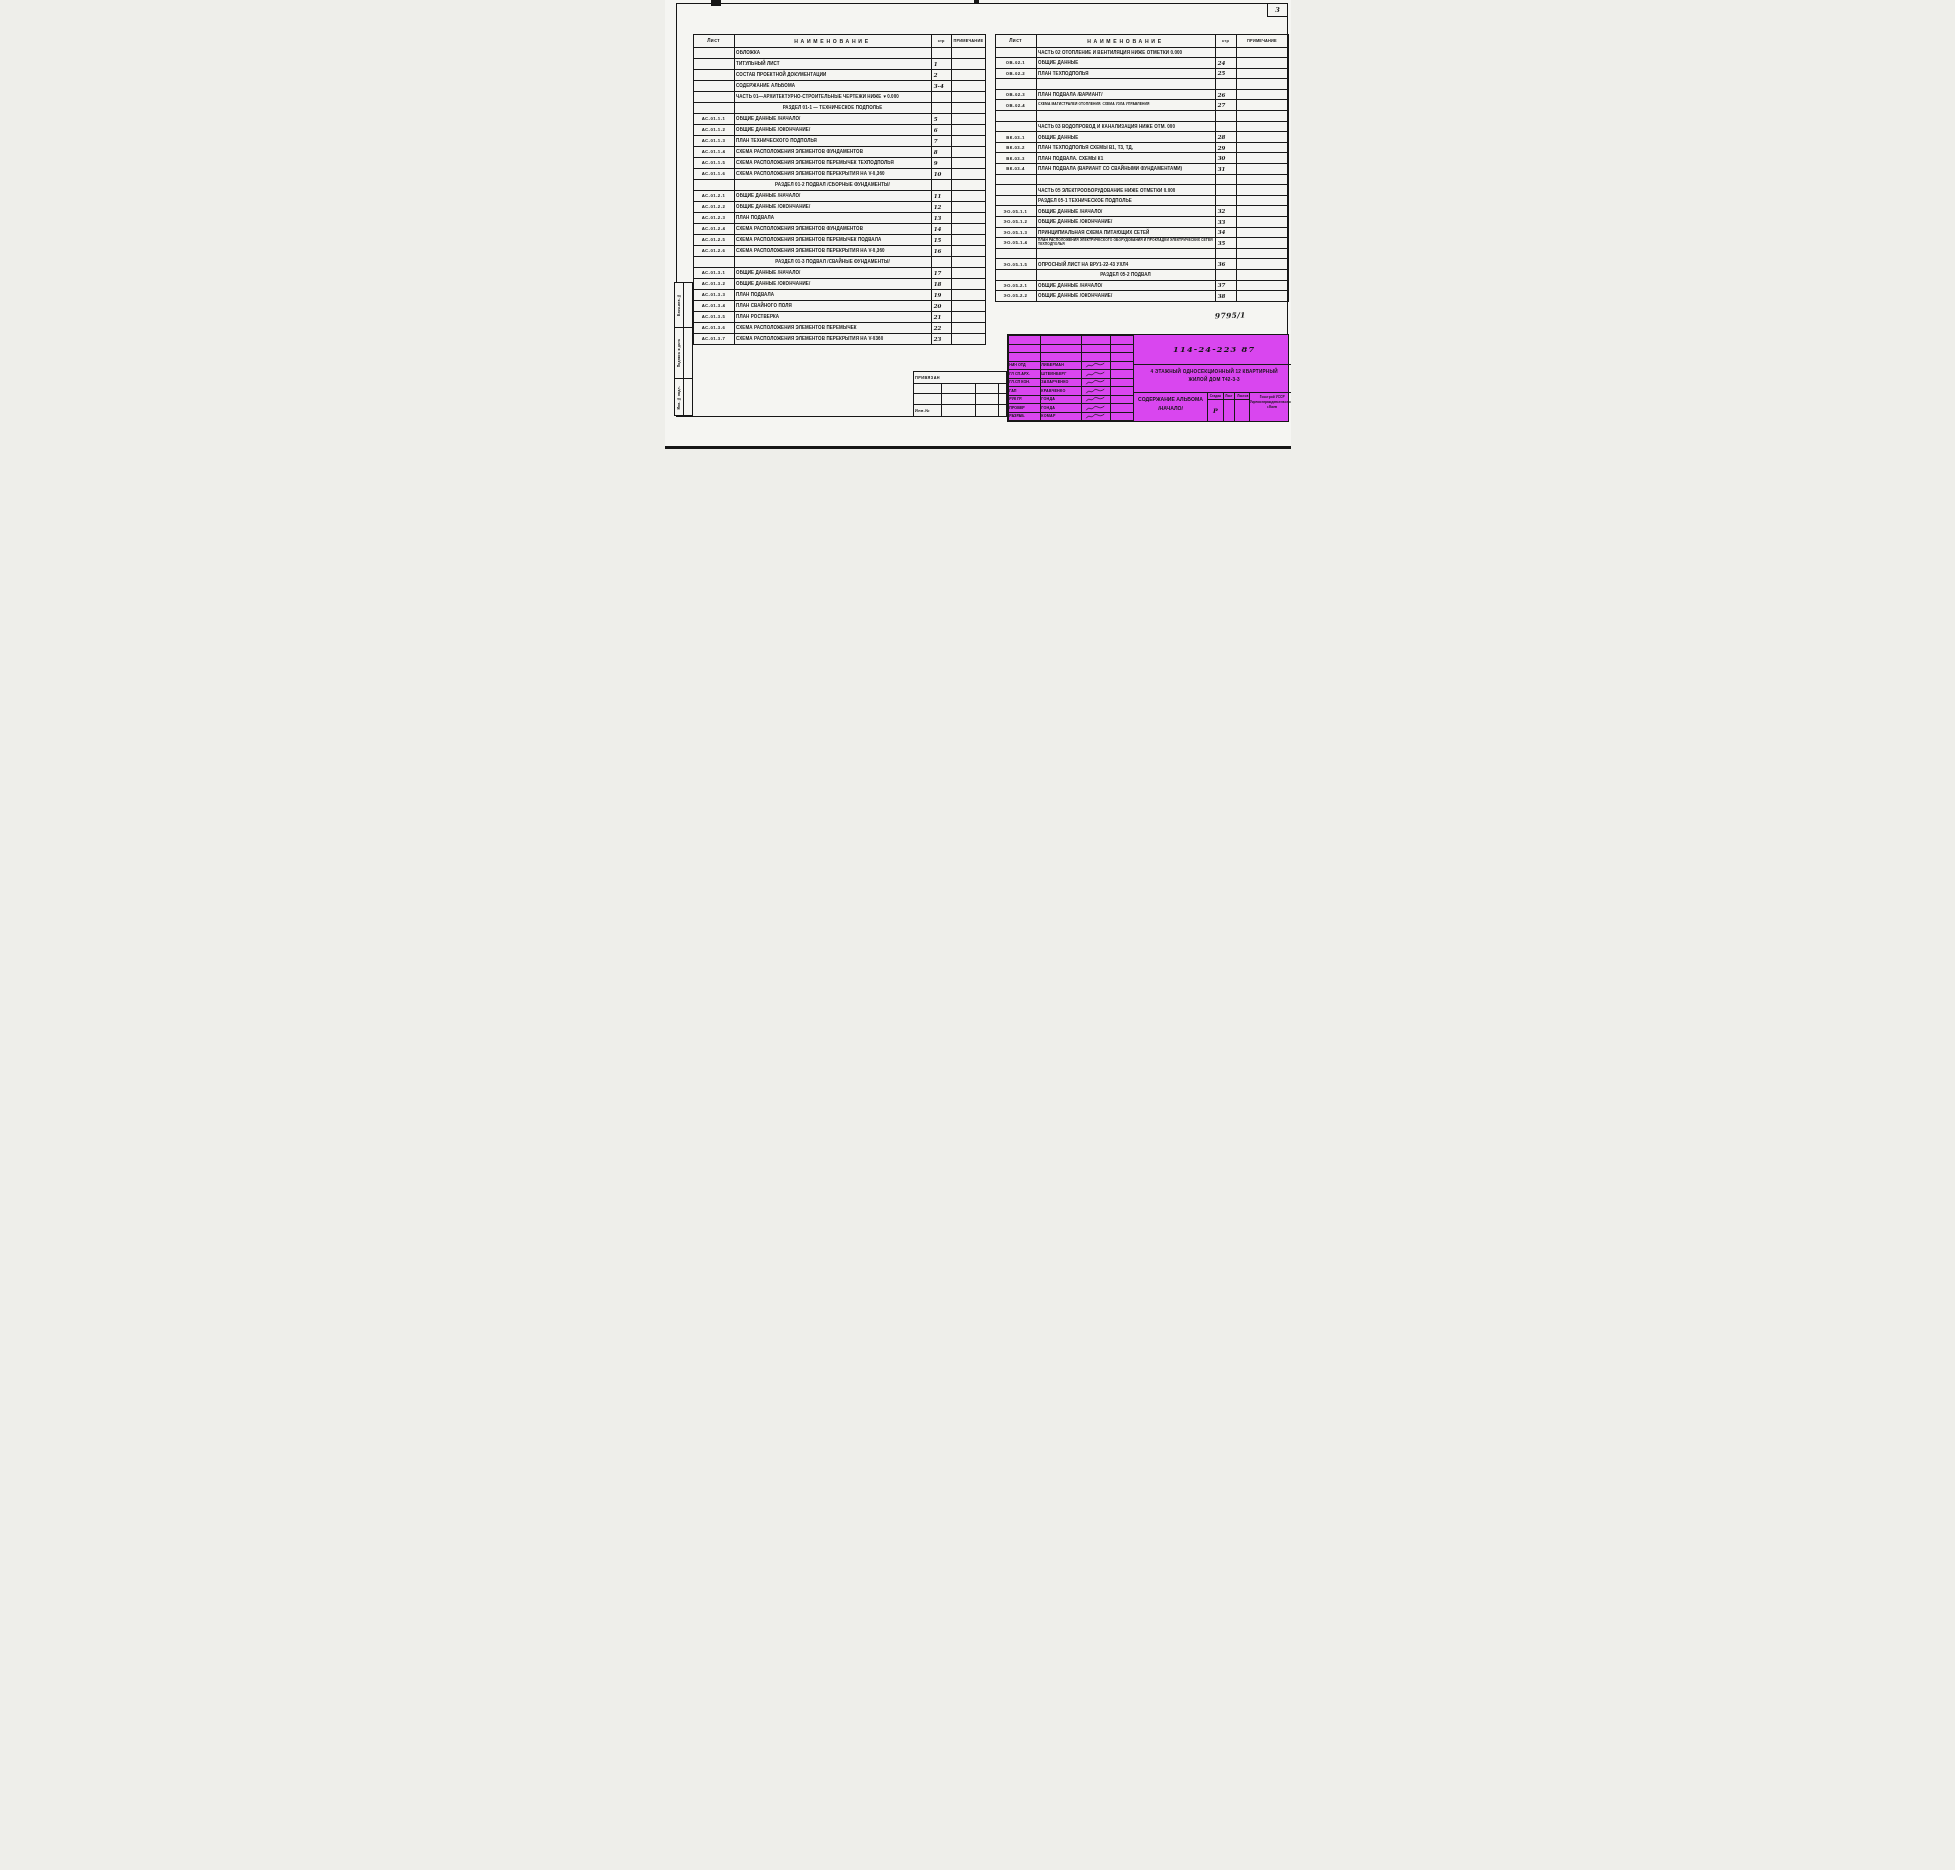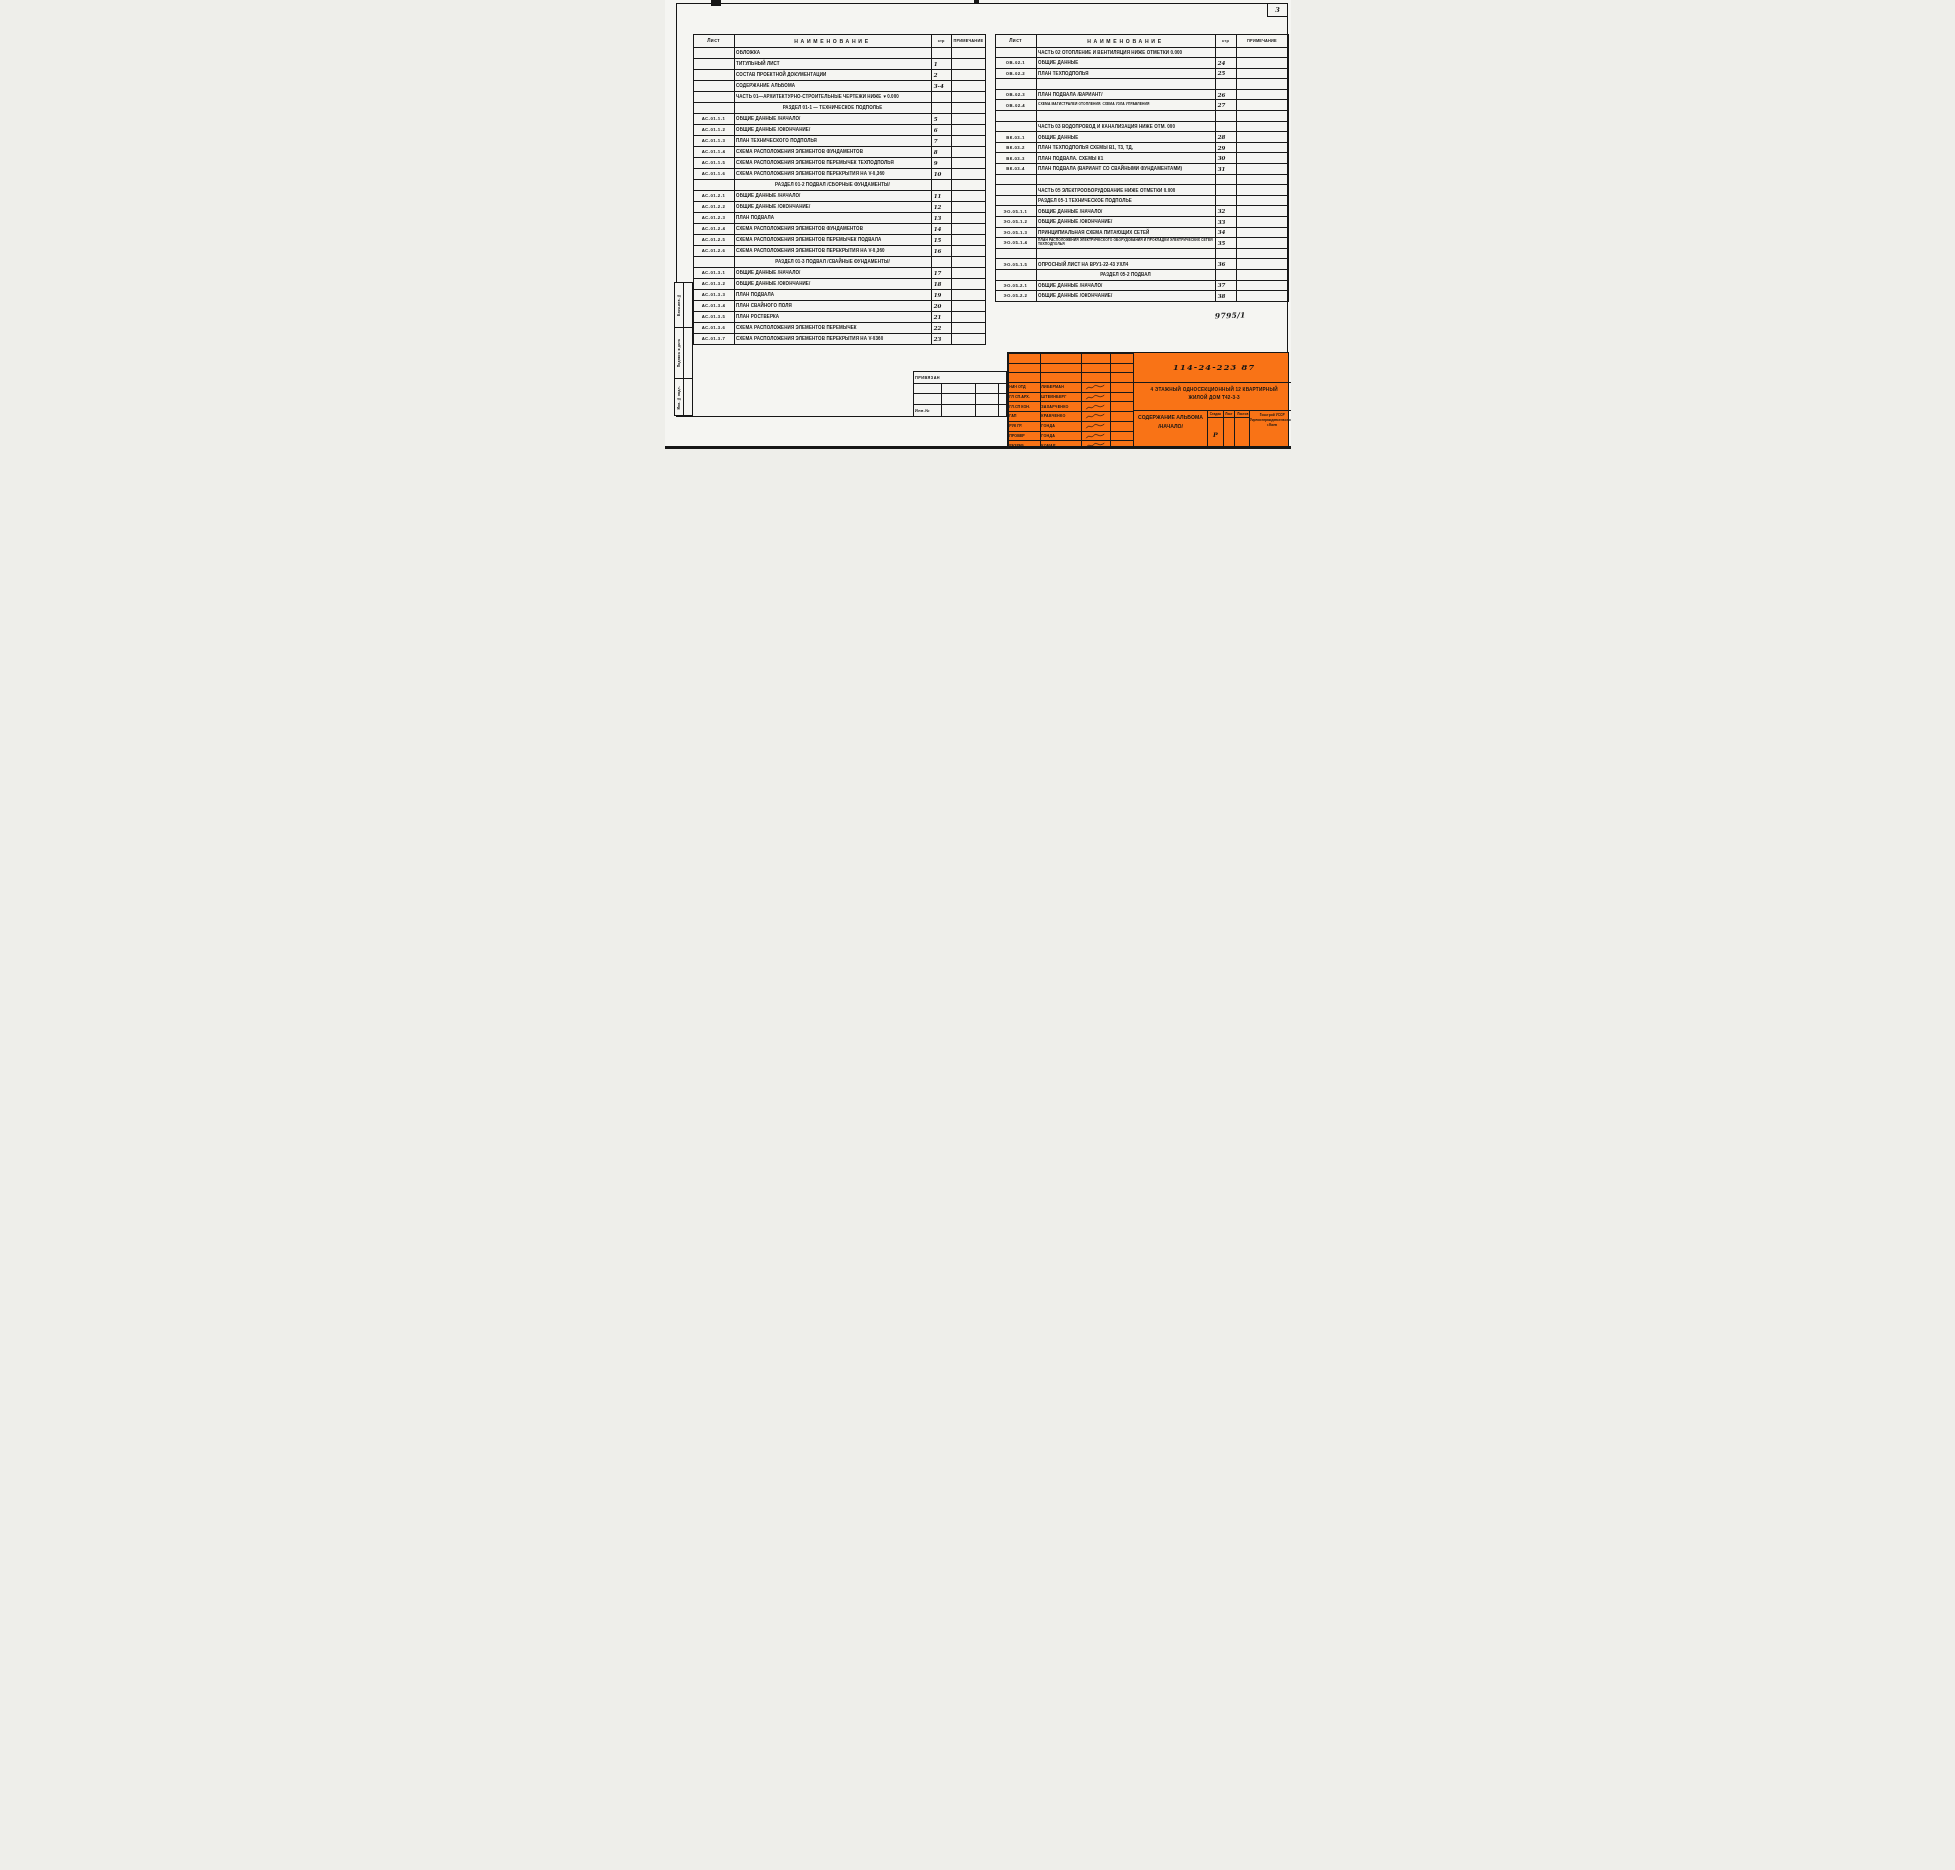--- a/index.html
+++ b/index.html
@@ -29,21 +29,21 @@
   td.name.section{text-align:center;}
   td.name.part{text-align:left;}
   td.name.small{font-size:3.3px;white-space:normal;line-height:1.15;letter-spacing:0.1px;}
   td.pagenum{font:italic 700 5.5px "DejaVu Serif",serif;text-align:left;padding-left:2.3px;}
   td.note{font-size:3.9px;}
 
   
   .inv-stamp{position:absolute;left:550px;top:311px;font:italic 700 7.4px "DejaVu Serif",serif;letter-spacing:0.4px;transform:rotate(-2deg);}
 
   
-  .tb{position:absolute;left:342px;top:352px;width:282px;height:100px;border:1.2px solid #161616;box-sizing:border-box;display:flex;background:#f97316;}
+  .tb{position:absolute;left:342px;top:334px;width:282px;height:88px;border:1.2px solid #161616;box-sizing:border-box;display:flex;background:#d946ef;}
   table.sig{border-collapse:collapse;table-layout:fixed;width:126px;height:100%;}
   .sig td{border:0.8px solid #191919;padding:0 0.8px;overflow:hidden;white-space:nowrap;height:7.4px;box-sizing:border-box;}
   .sig td.role{font-size:3.7px;font-weight:700;}
   .sig td.pname{font-size:3.7px;font-weight:700;letter-spacing:0.2px;}
   .sig svg{display:block;width:100%;height:6.3px;}
   .tb-right{flex:1;display:flex;flex-direction:column;}
   .doc-num{height:28.5px;border-bottom:0.8px solid #191919;display:flex;align-items:center;justify-content:center;font:italic 700 8.2px "DejaVu Serif",serif;letter-spacing:1.2px;}
   .proj-title{height:28px;border-bottom:0.8px solid #191919;text-align:center;font-weight:700;font-size:4.7px;line-height:1.7;padding-top:3.9px;box-sizing:border-box;letter-spacing:0.2px;}
   .bottom-band{flex:1;display:flex;}
   .sheet-title{width:74px;border-right:0.8px solid #191919;box-sizing:border-box;text-align:center;font-weight:700;font-size:5.1px;line-height:1.65;padding-top:2.7px;}

